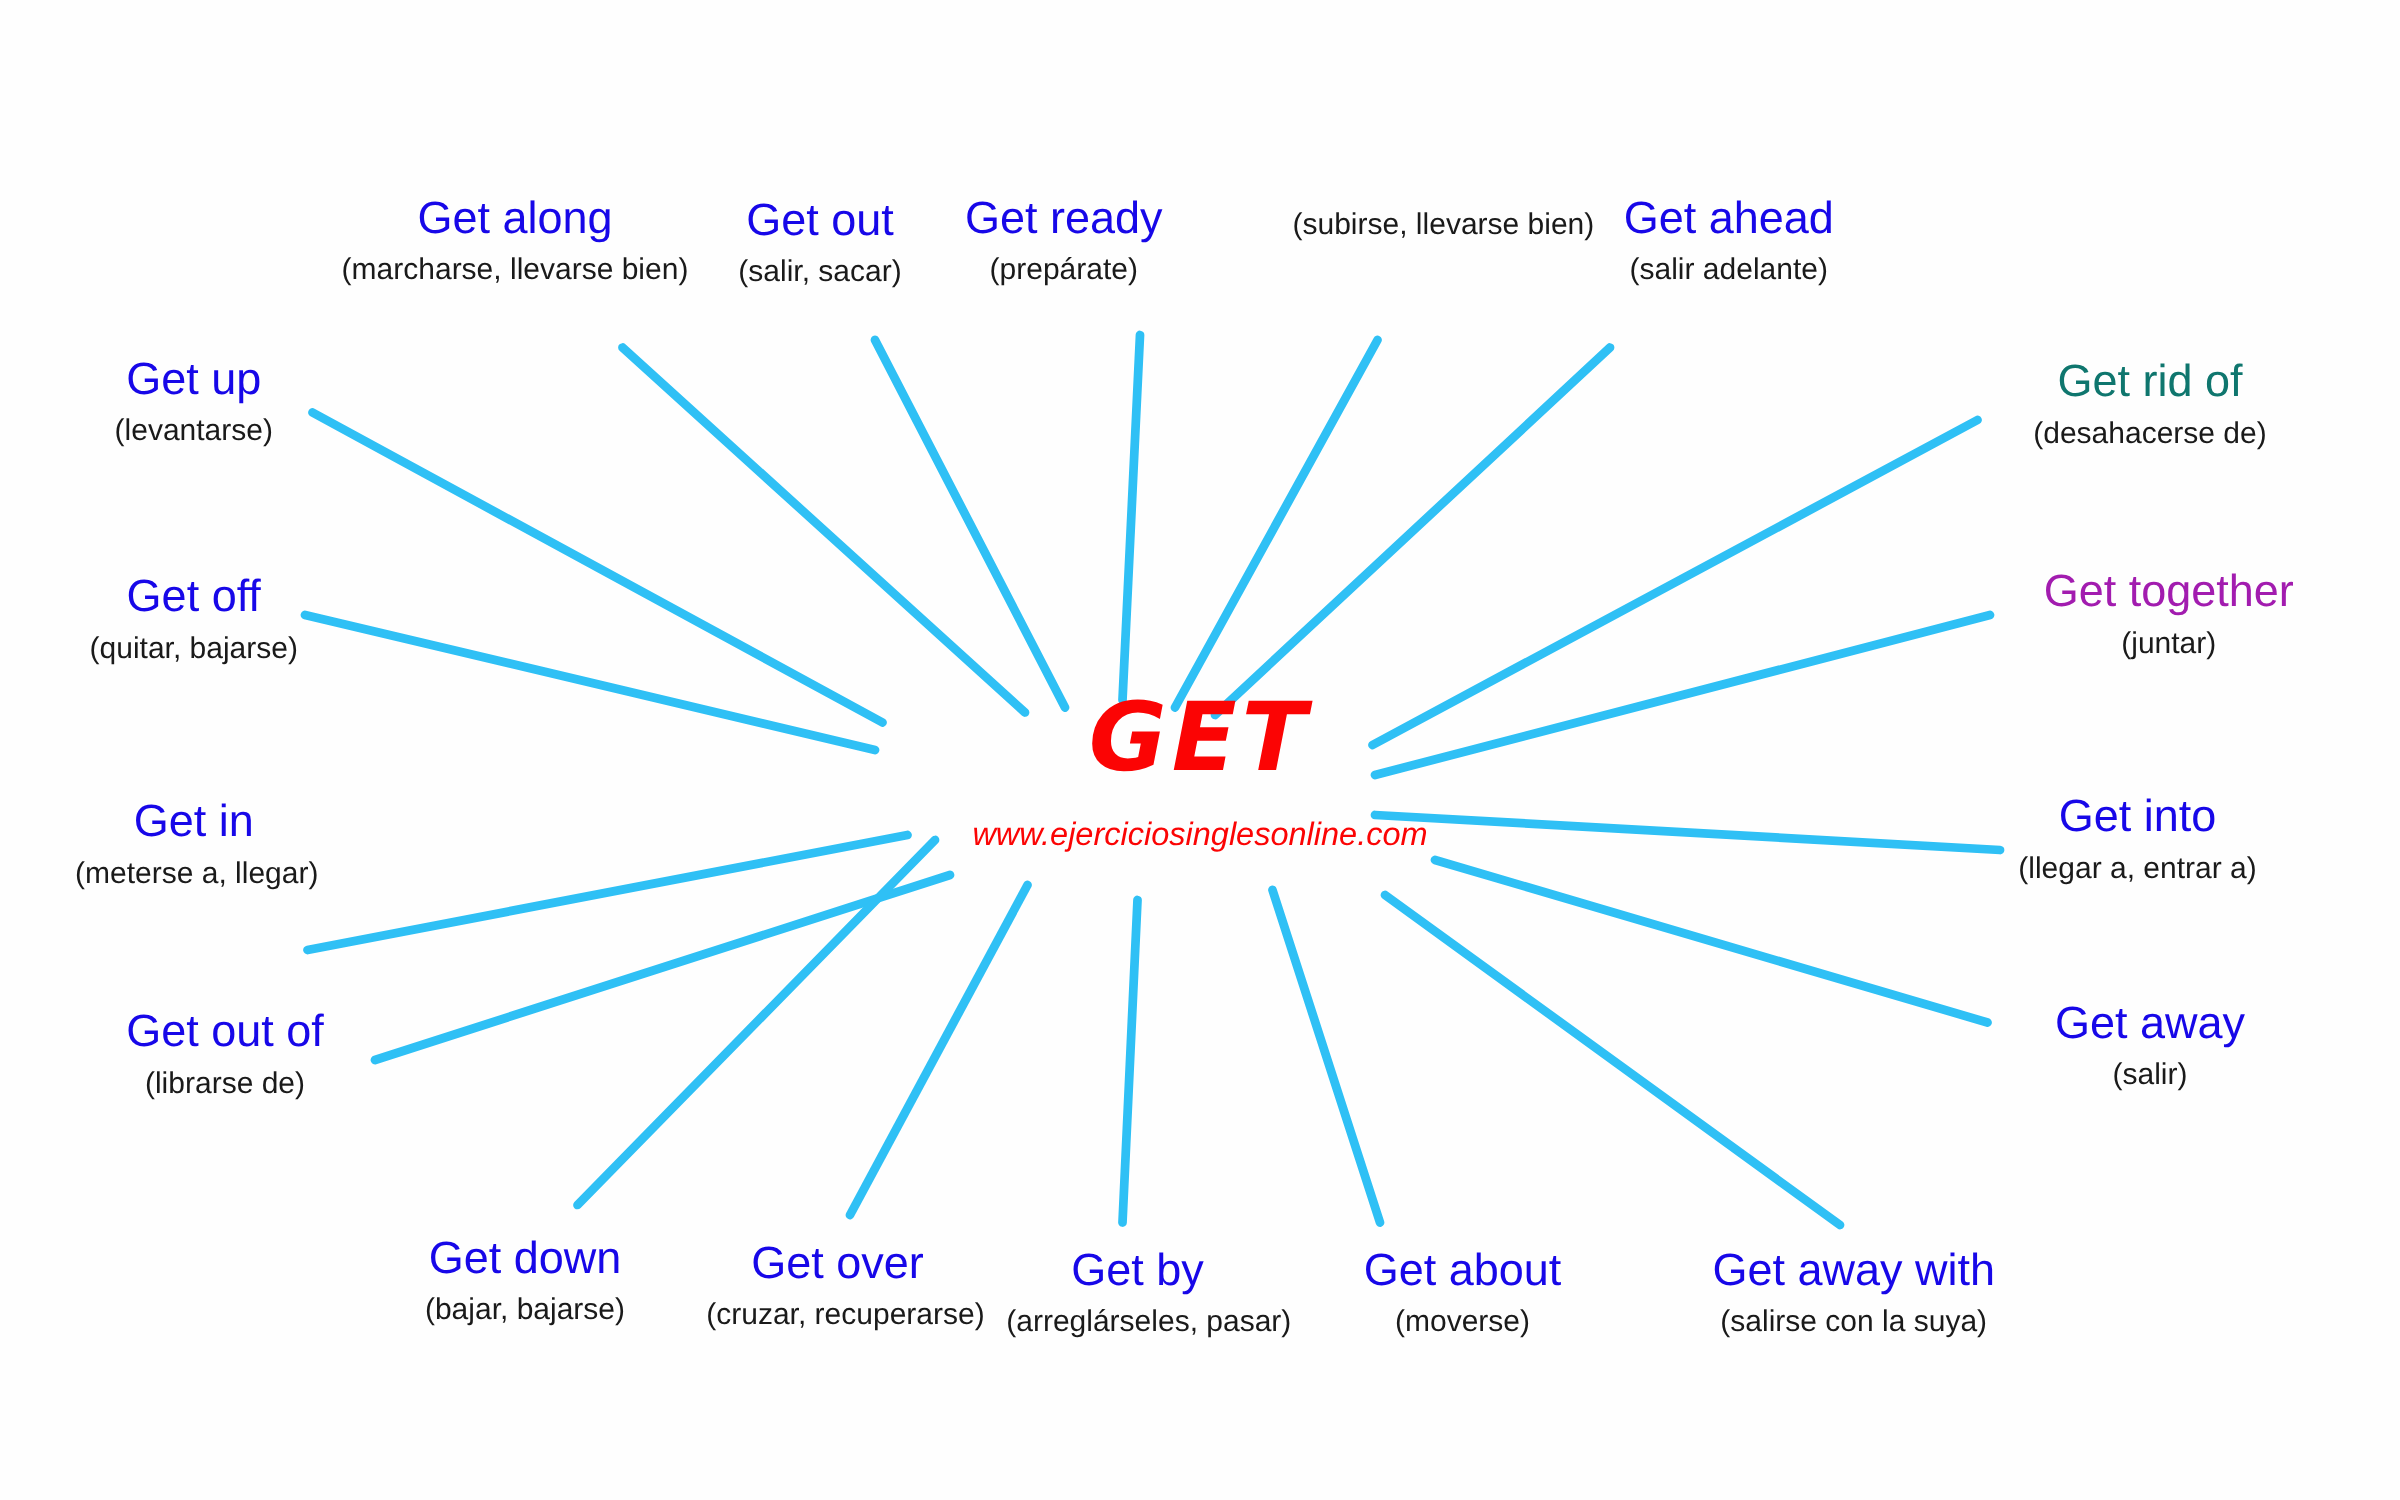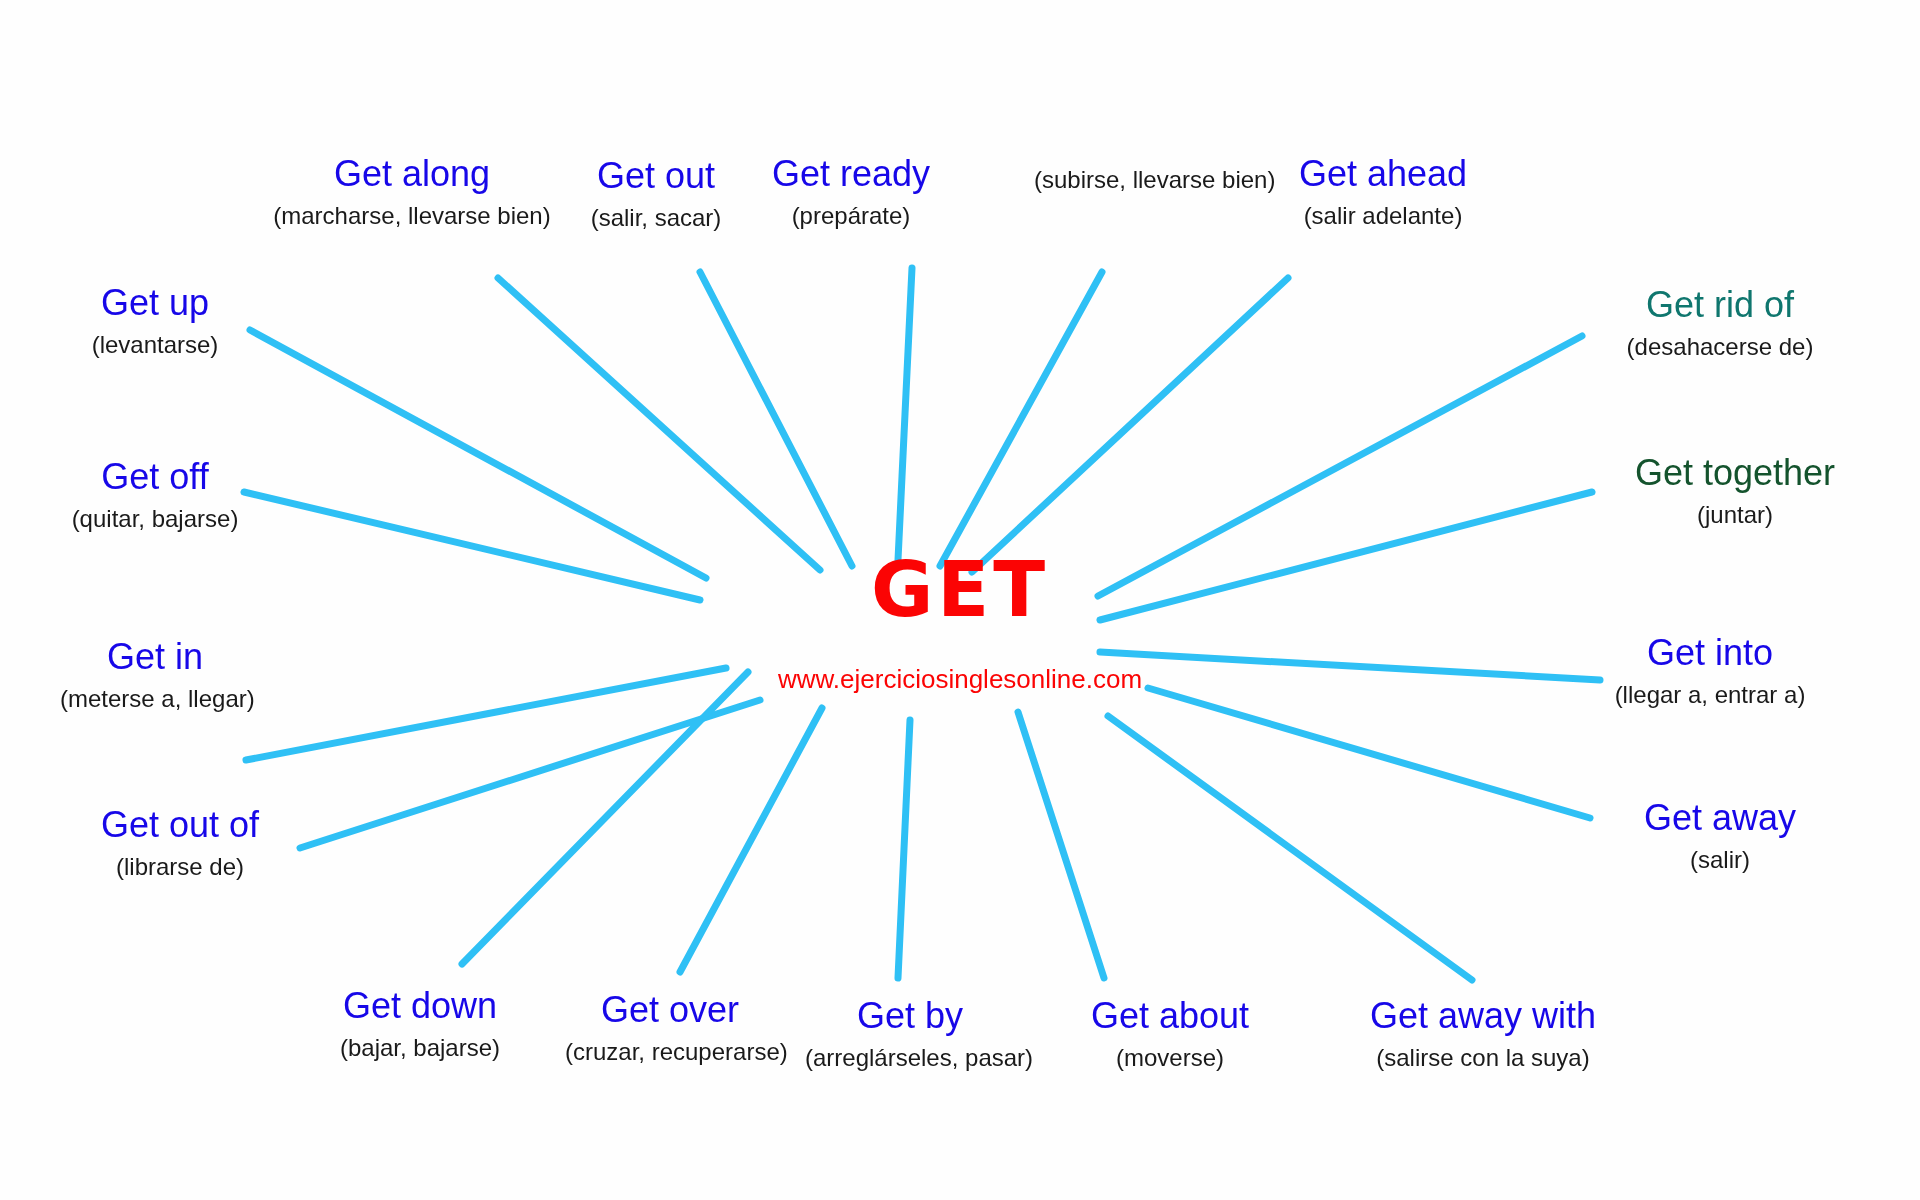--- a/index.html
+++ b/index.html
@@ -47,37 +47,38 @@
   
   .al-c .term, .al-c .gloss { text-align: center; }
 
   #center-group {
     position: absolute;
     left: 0;
     top: 552px;
     width: 1920px;
     text-align: center;
     pointer-events: none;
+    font-style: italic;
   }
   #center-word {
     color: #fb0404;
     font-size: 76px;
     font-weight: 700;
     letter-spacing: 4px;
     line-height: 1;
     font-family: "DejaVu Sans", sans-serif;
     display: block;
   }
   #center-url {
     color: #f61111;
     font-size: 26px;
     font-weight: 400;
     line-height: 1;
     display: block;
-    margin-top: 38px;
+    margin-top: 26px;
   }
 </style>
 </head>
 <body>
 
 <div id="stage" style="background: rgb(254, 254, 254);">
 
   <svg id="rays" viewBox="0 0 1920 1200" xmlns="http://www.w3.org/2000/svg">
     <g stroke="#2fc0f5" stroke-width="7" stroke-linecap="round" fill="none">
 
@@ -153,21 +154,21 @@
     <span class="term" style="color: rgb(23, 7, 232);">Get out of</span>
     <span class="gloss" style="color: rgb(26, 26, 26);">(librarse de)</span>
   </div>
 
   <div class="node al-c" style="left:1615px; top:287px; width:210px;">
     <span class="term" style="color: #0f766e;">Get rid of</span>
     <span class="gloss" style="color: rgb(26, 26, 26);">(desahacerse de)</span>
   </div>
 
   <div class="node al-c" style="left:1615px; top:455px; width:240px;">
-    <span class="term" style="color: #14532d;">Get together</span>
+    <span class="term" style="color: #a21caf;">Get together</span>
     <span class="gloss" style="color: rgb(26, 26, 26);">(juntar)</span>
   </div>
 
   <div class="node al-c" style="left:1615px; top:800px; width:210px;">
     <span class="term" style="color: rgb(23, 7, 232);">Get away</span>
     <span class="gloss" style="color: rgb(26, 26, 26);">(salir)</span>
   </div>
 
   <div class="node al-c" style="left:1600px; top:635px; width:220px;">
     <span class="term" style="color: rgb(23, 7, 232);">Get into</span>

